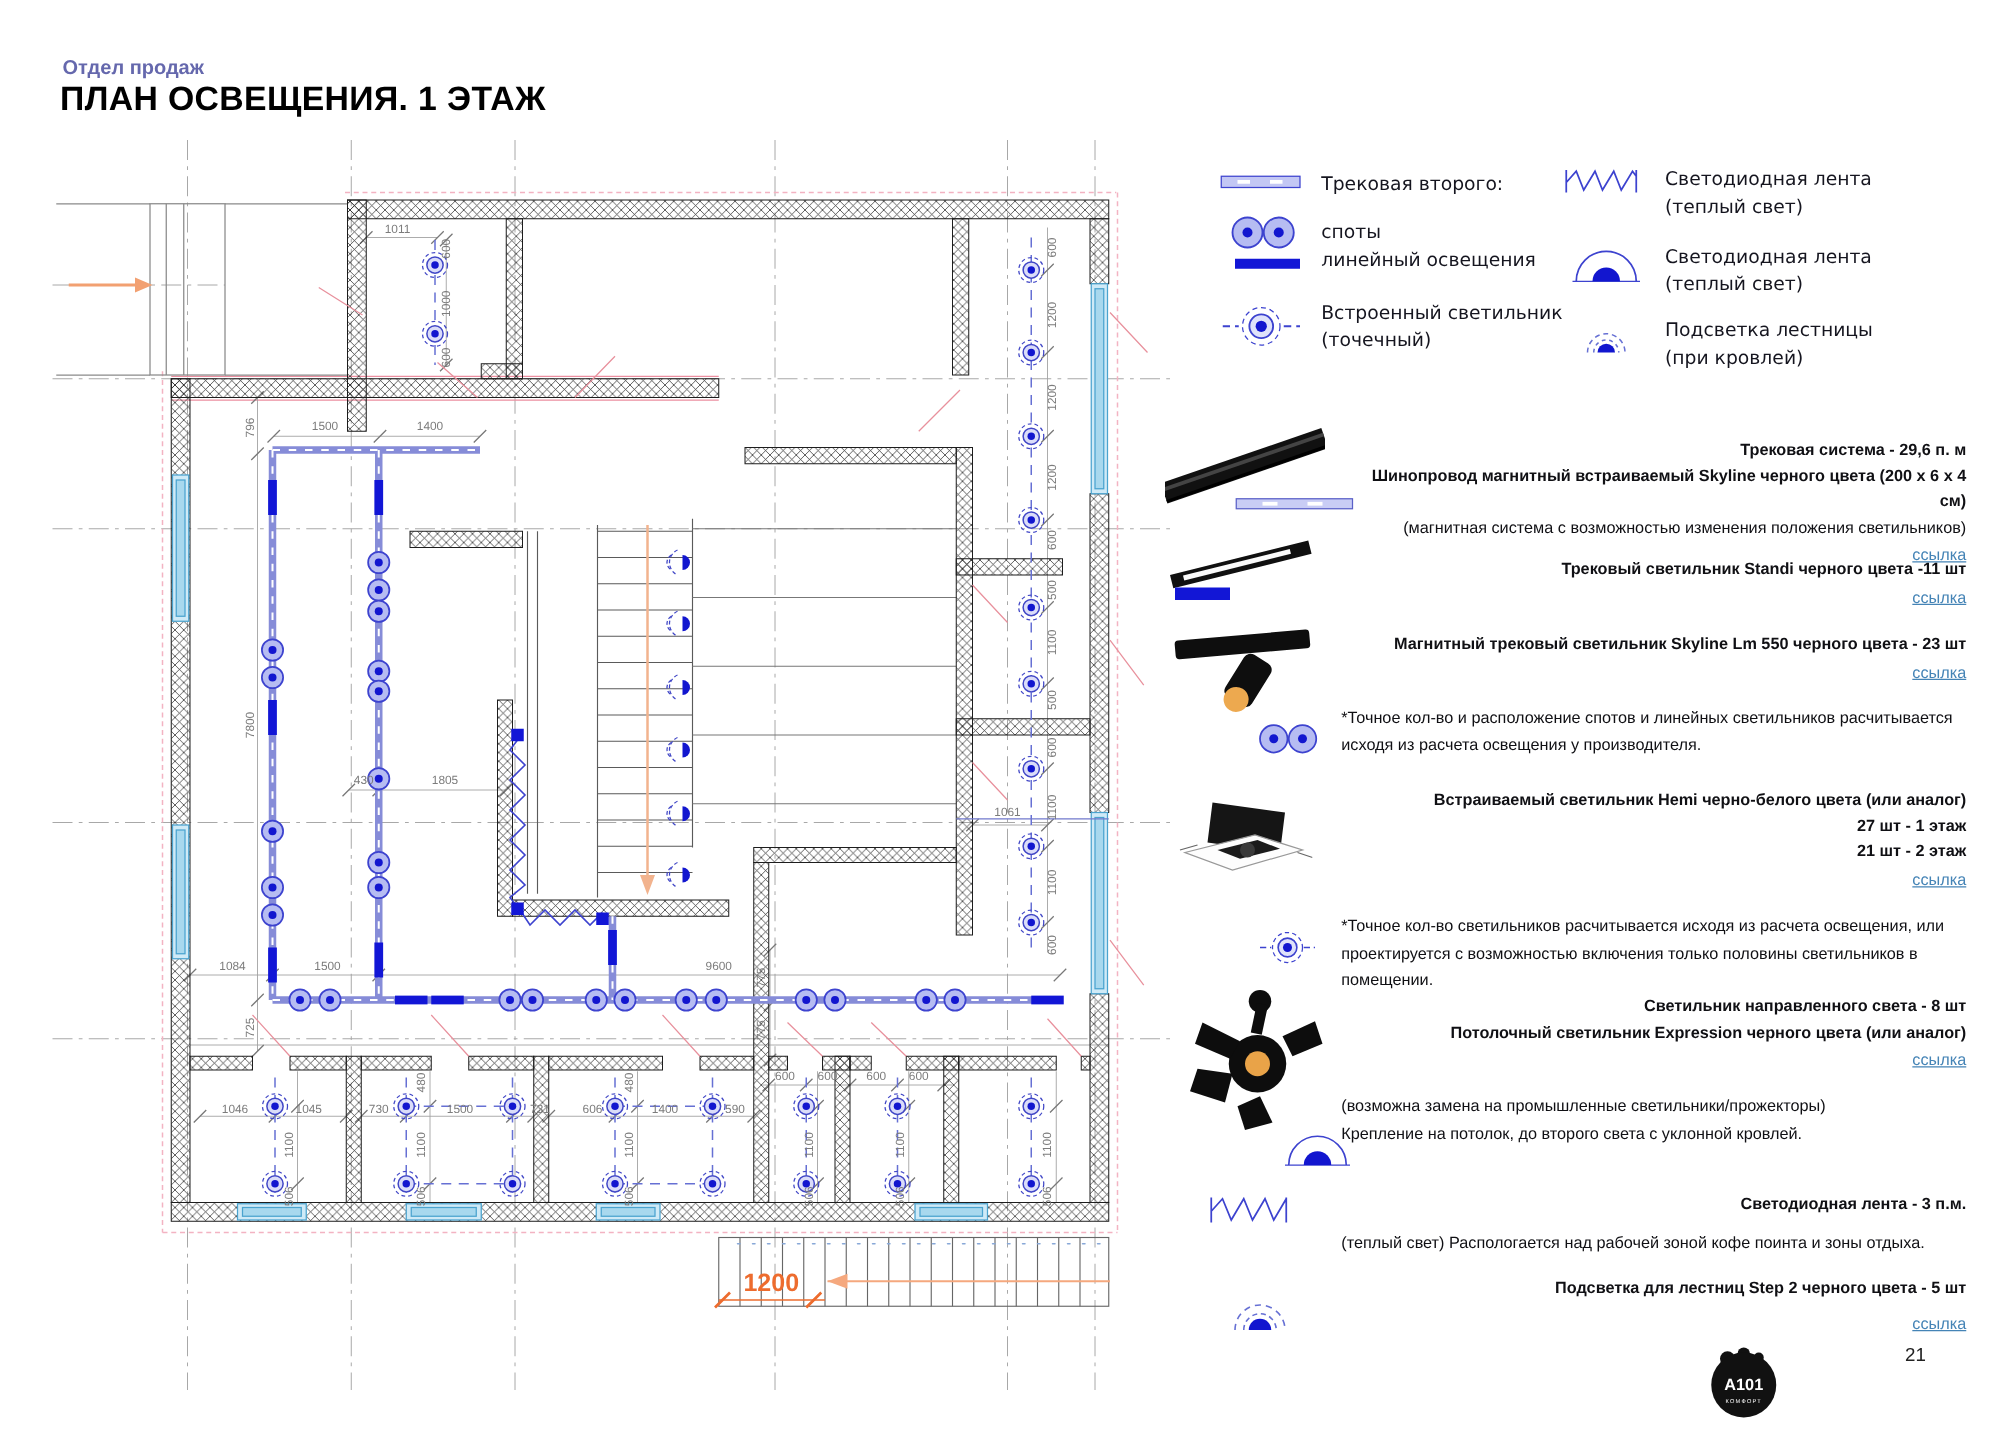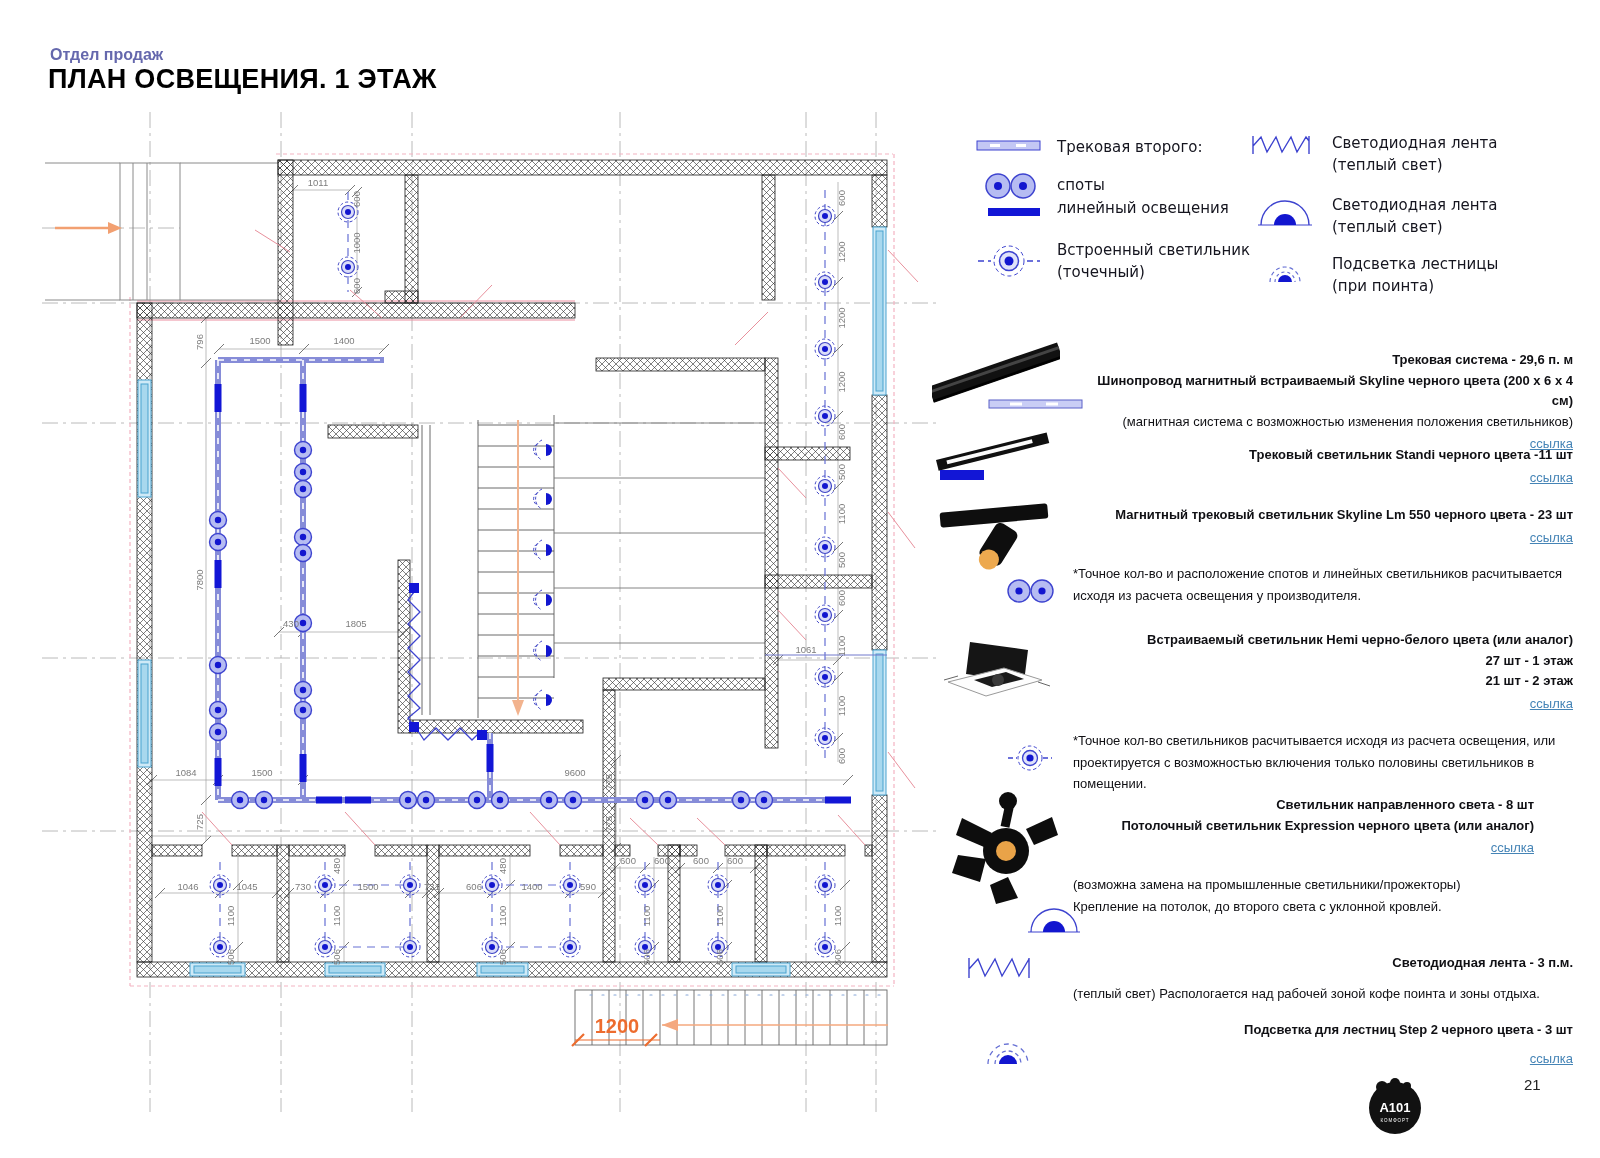--- a/index.html
+++ b/index.html
@@ -425,21 +425,21 @@
 <div class="abs leg" style="left:1332px;top:218px">(теплый свет)</div>
 
 <div class="abs" style="left:1262px;top:254px">
   <svg width="46" height="32">
       <path d="M8 28 A15 15 0 0 1 38 28" stroke="#6670d4" stroke-width="1.2" stroke-dasharray="4 3" fill="none"></path>
       <path d="M13 28 A10 10 0 0 1 33 28" stroke="#6670d4" stroke-width="1.2" stroke-dasharray="3 3" fill="none"></path>
       <path d="M16 28 A7 7 0 0 1 30 28 Z" fill="#1216cf"></path>
     </svg>
 </div>
 <div class="abs leg" style="left:1332px;top:255px">Подсветка лестницы</div>
-<div class="abs leg" style="left:1332px;top:277px">(при поинта)</div>
+<div class="abs leg" style="left:1332px;top:277px">(при кровлей)</div>
 
 <div class="abs" style="left:932px;top:338px">
   <svg width="128" height="72">
       <g transform="rotate(-19 64 36)">
         <rect x="-4" y="26" width="136" height="17" fill="#111"></rect>
         <rect x="-4" y="30" width="136" height="3" fill="#444"></rect>
         <rect x="-4" y="40" width="136" height="2.5" fill="#000"></rect>
       </g>
     </svg>
 </div>
@@ -533,21 +533,21 @@
       <polygon points="80,41 106,29 112,47 88,57" fill="#0d0d0d"></polygon>
     </svg>
 </div>
 <div class="abs" style="left:1026px;top:903px">
   <svg width="56" height="32">
       <path d="M5 29 A23 23 0 0 1 51 29" fill="none" stroke="#3d43cf" stroke-width="1.3"></path>
       <line x1="2" y1="29" x2="54" y2="29" stroke="#3d43cf"></line>
       <path d="M17 29 A11 11 0 0 1 39 29 Z" fill="#1216cf"></path>
     </svg>
 </div>
-<div class="abs pline" style="left:1034px;top:795px">
+<div class="abs pline" style="left:1073px;top:795px">
   <div class="b">Светильник направленного света - 8 шт</div>
   <div class="b">Потолочный светильник Expression черного цвета (или аналог)</div>
   <a class="link">ссылка</a>
 </div>
 <div class="abs note" style="left:1073px;top:874px">
   <div>(возможна замена на промышленные светильники/прожекторы)</div>
   <div>Крепление на потолок, до второго света с уклонной кровлей.</div>
 </div>
 
 <div class="abs" style="left:965px;top:953px">
@@ -561,21 +561,21 @@
 <div class="abs note" style="left:1073px;top:983px">(теплый свет) Распологается над рабочей зоной кофе поинта и зоны отдыха.</div>
 
 <div class="abs" style="left:978px;top:1022px">
   <svg width="60" height="48">
       <path d="M10 42 A20 20 0 0 1 50 42" stroke="#6670d4" stroke-width="1.3" stroke-dasharray="5 4" fill="none"></path>
       <path d="M17 42 A13 13 0 0 1 43 42" stroke="#6670d4" stroke-width="1.3" stroke-dasharray="4 3" fill="none"></path>
       <path d="M21 42 A9 9 0 0 1 39 42 Z" fill="#1216cf"></path>
     </svg>
 </div>
 <div class="abs pline" style="left:1073px;top:1020px">
-  <div class="b">Подсветка для лестниц Step 2 черного цвета - 3 шт</div>
+  <div class="b">Подсветка для лестниц Step 2 черного цвета - 5 шт</div>
   <a class="link" style="margin-top:8px">ссылка</a>
 </div>
 
 <div class="abs" style="left:1364px;top:1070px">
   <svg width="62" height="66">
     <circle cx="31" cy="13" r="5" fill="#111"></circle>
       <circle cx="18" cy="17" r="6" fill="#111"></circle>
       <circle cx="43" cy="16" r="4" fill="#111"></circle>
     <circle cx="31" cy="38" r="26" fill="#111"></circle>
     <text x="31" y="42" text-anchor="middle" fill="#fff" font-size="13" font-weight="bold" font-family="Liberation Sans, sans-serif">A101</text>

